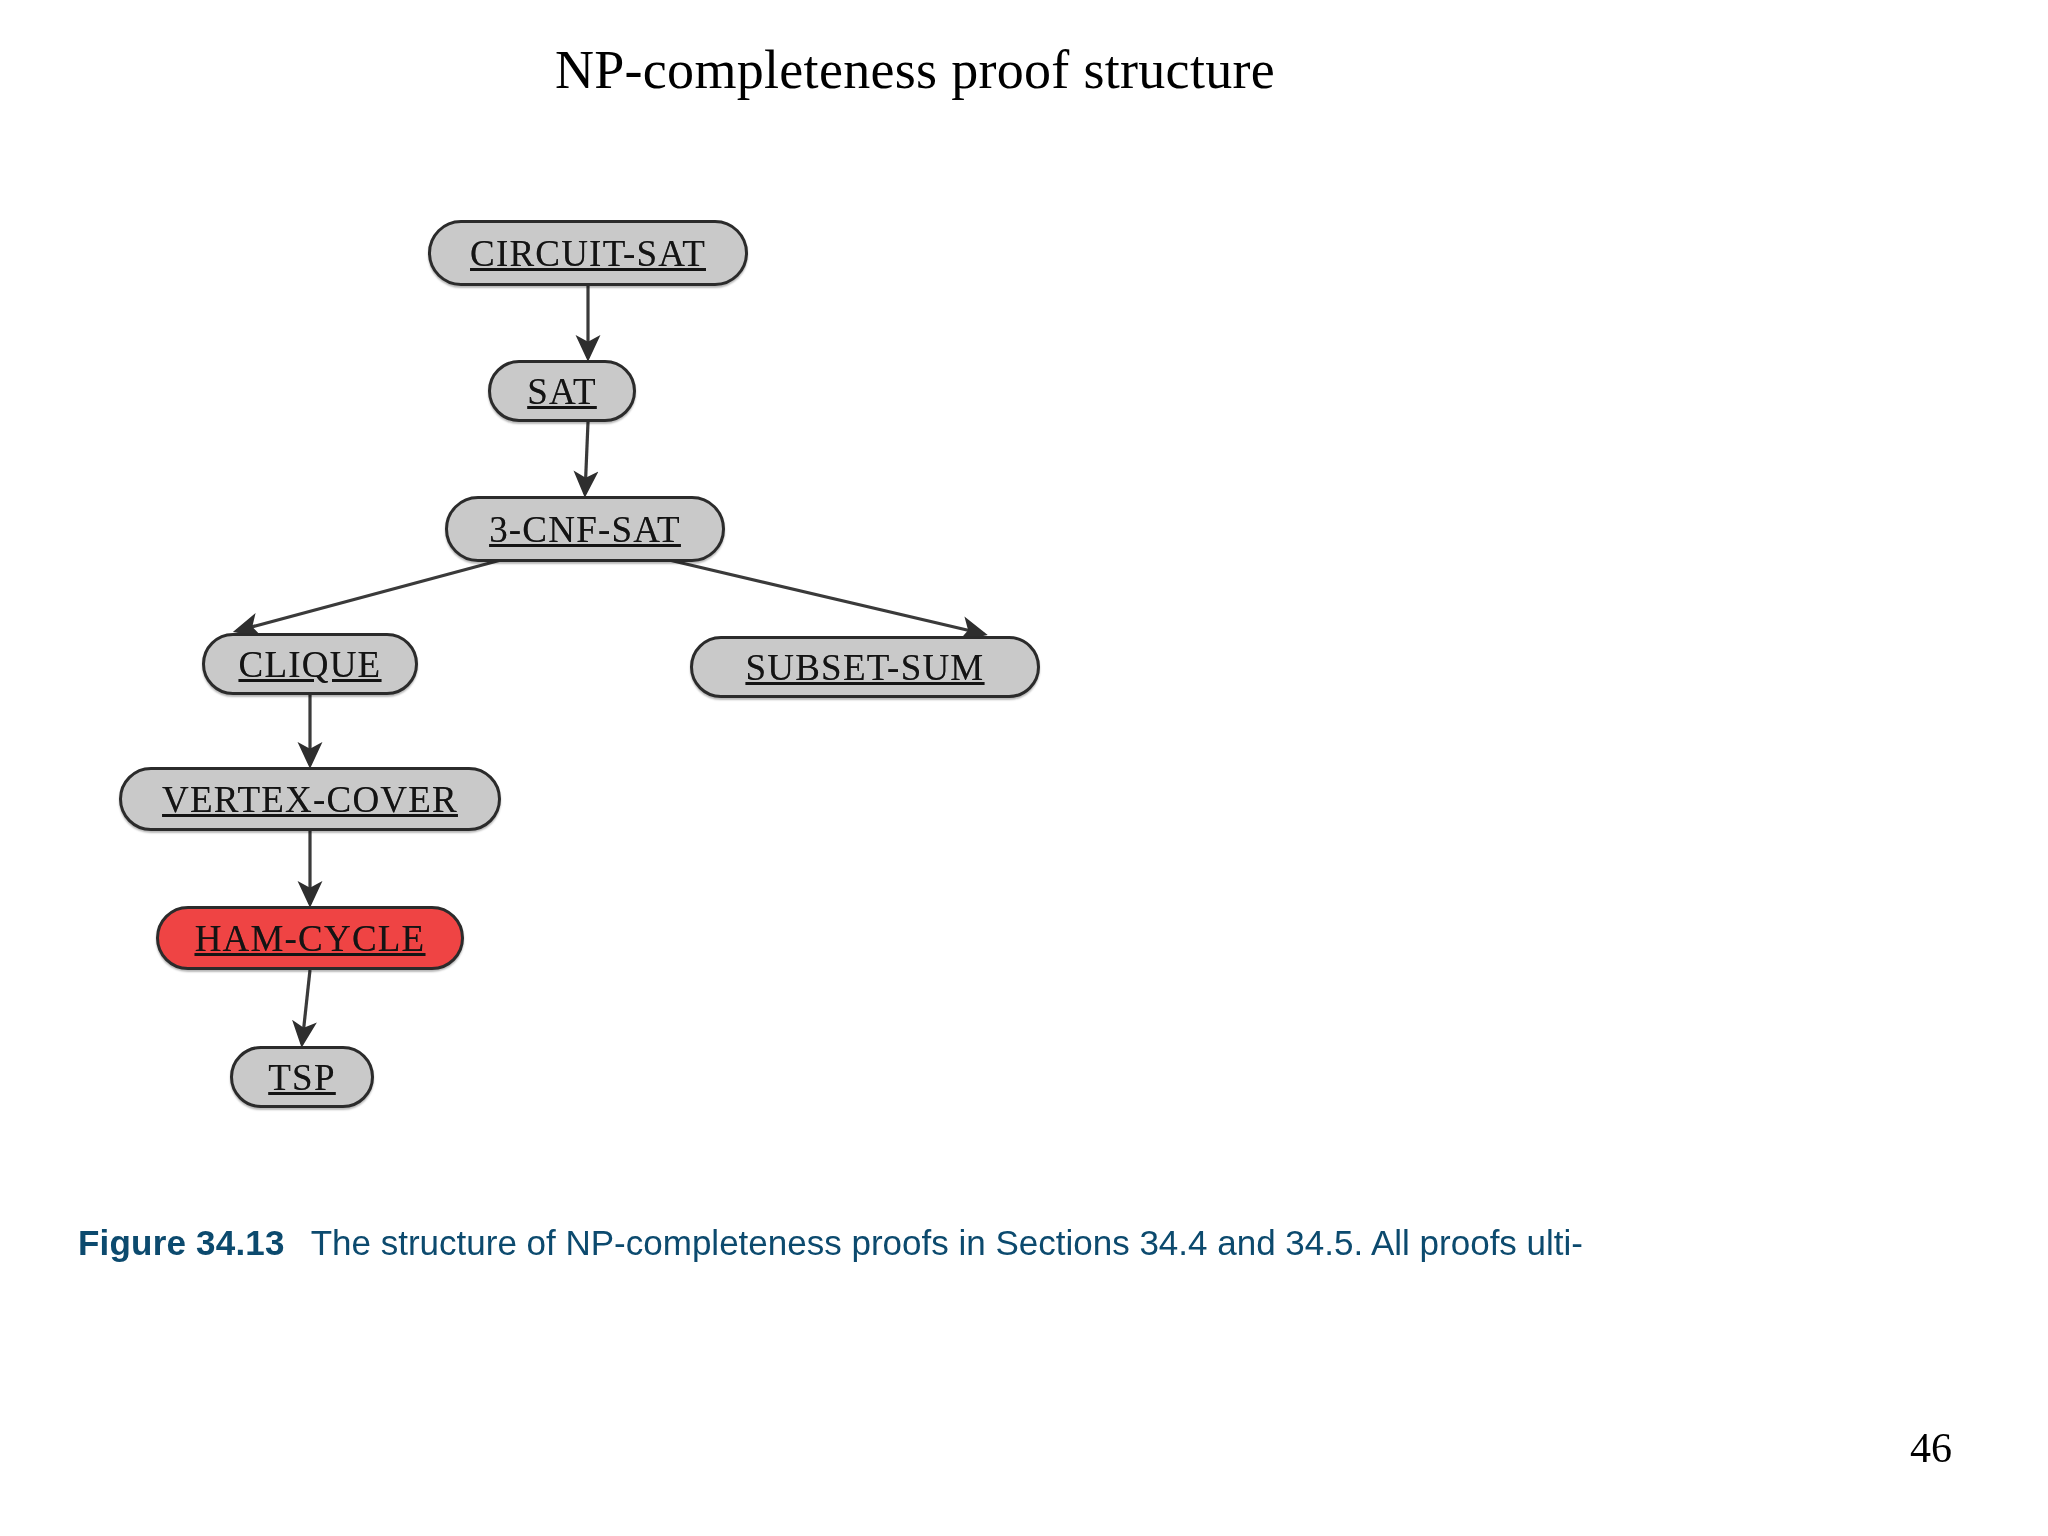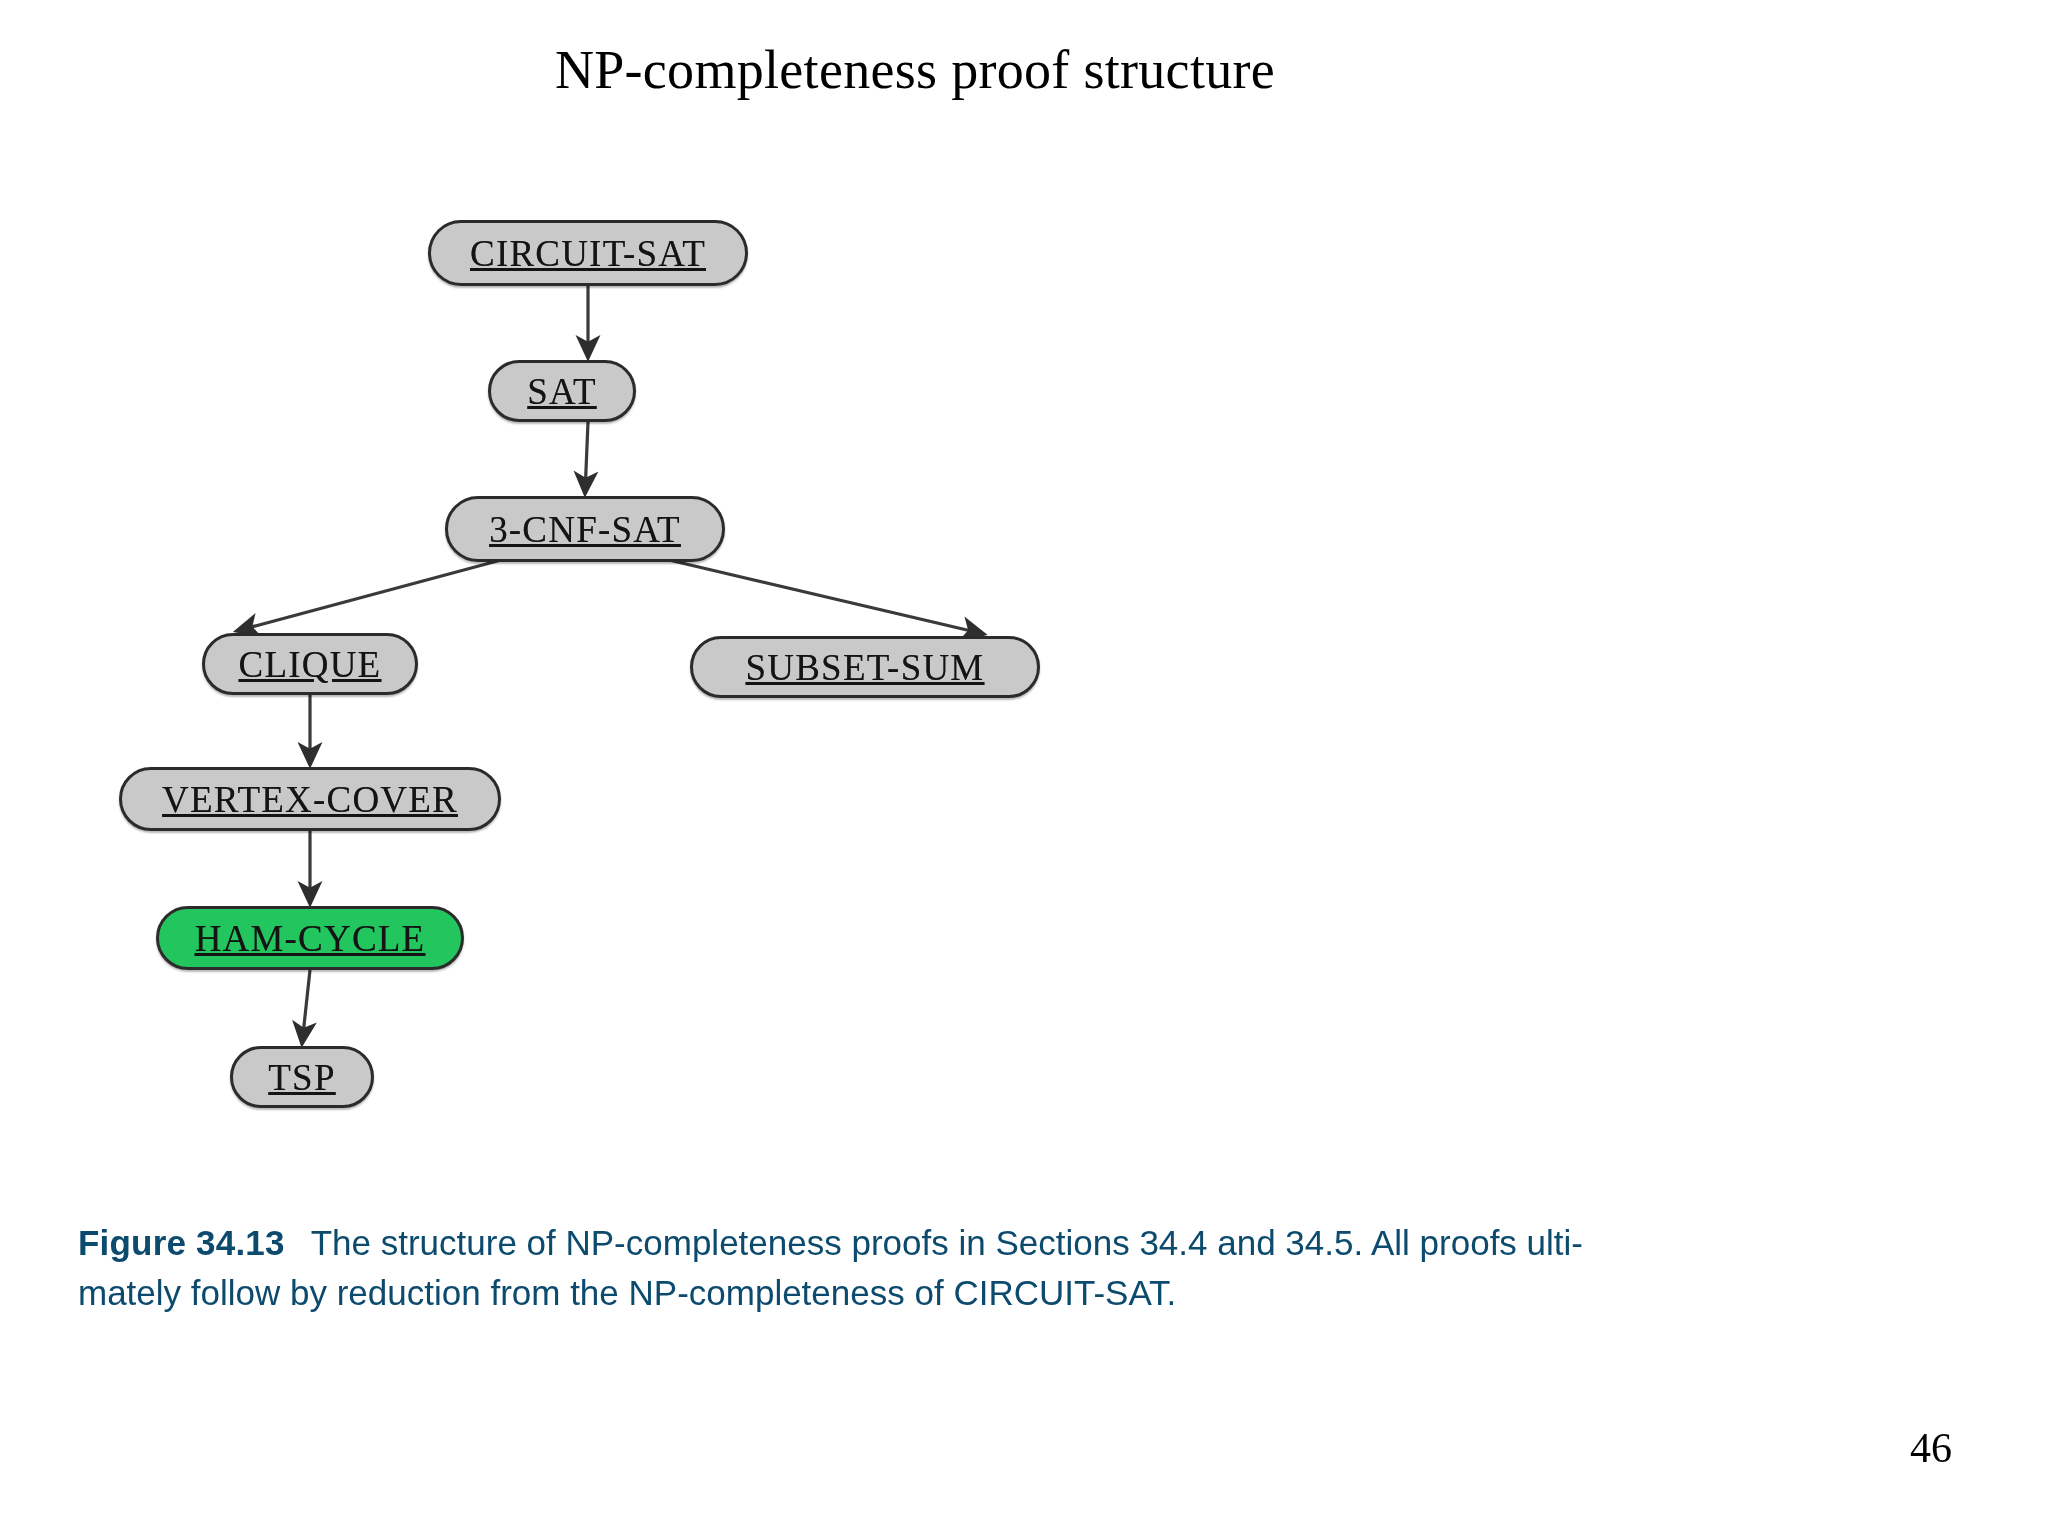--- a/index.html
+++ b/index.html
@@ -131,27 +131,26 @@
       </div>
       <div class="node" style="left: 202px; top: 633px; width: 216px; height: 62px; background: rgb(201, 201, 201); border-color: rgb(43, 43, 43);">
         <span>CLIQUE</span>
       </div>
       <div class="node" style="left: 690px; top: 636px; width: 350px; height: 62px; background: rgb(201, 201, 201); border-color: rgb(43, 43, 43);">
         <span>SUBSET-SUM</span>
       </div>
       <div class="node" style="left: 119px; top: 767px; width: 382px; height: 64px; background: rgb(201, 201, 201); border-color: rgb(43, 43, 43);">
         <span>VERTEX-COVER</span>
       </div>
-      <div class="node" style="left: 156px; top: 906px; width: 308px; height: 64px; background: #22c55e; border-color: rgb(43, 43, 43);">
+      <div class="node" style="left: 156px; top: 906px; width: 308px; height: 64px; background: #ef4444; border-color: rgb(43, 43, 43);">
         <span>HAM-CYCLE</span>
       </div>
       <div class="node" style="left: 230px; top: 1046px; width: 144px; height: 62px; background: rgb(201, 201, 201); border-color: rgb(43, 43, 43);">
         <span>TSP</span>
       </div>
     </div>
 </div>
 
 <div id="caption">
   <span class="figlabel">Figure 34.13</span><span class="figgap"></span><span>The structure of NP-completeness proofs in Sections 34.4 and 34.5.  All proofs ulti-</span><br>
-  <span>mately follow by reduction from the NP-completeness of CIRCUIT-SAT.</span>
 </div>
 
 <div id="page-number">46</div>
 
 </body></html>

